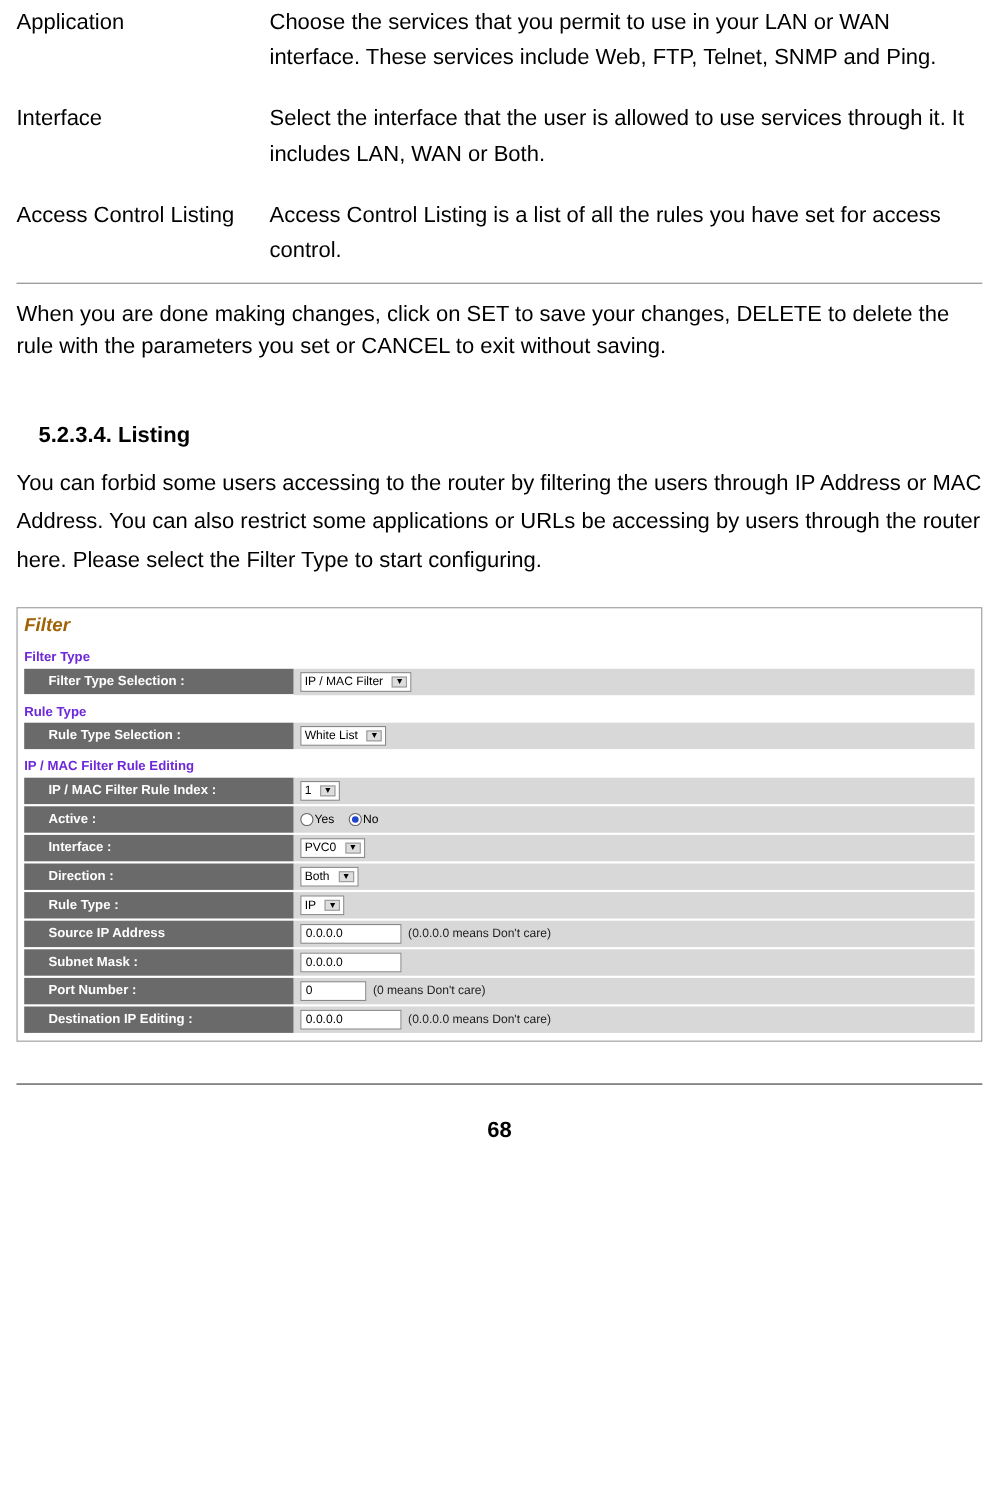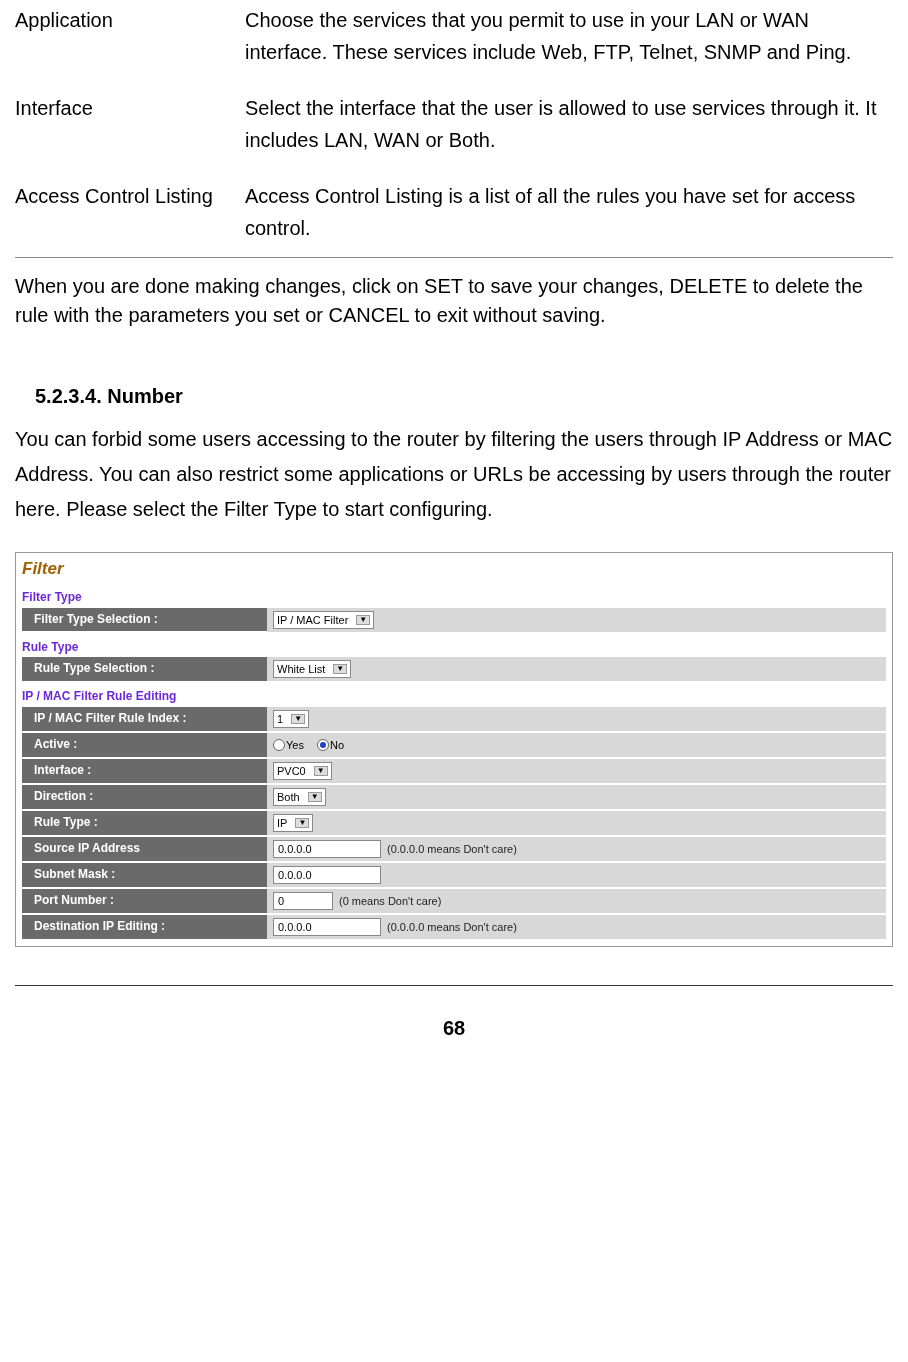--- a/index.html
+++ b/index.html
@@ -52,21 +52,21 @@
     .form-row {
       display: flex;
       align-items: center;
       margin-bottom: 2px;
     }
     .form-label {
       background: #6a6a6a;
       color: #fff;
       font-weight: bold;
       font-size: 12px;
-      padding: 4px 12px;
+      padding: 4px 22px;
       width: 245px;
       flex-shrink: 0;
     }
     .form-control {
       background: #d8d8d8;
       flex: 1;
       padding: 2px 6px;
       display: flex;
       align-items: center;
       gap: 6px;
@@ -86,21 +86,21 @@
       border: 1px solid #999;
       font-size: 8px;
       padding: 0 2px;
       line-height: 1;
     }
     .text-input {
       background: #fff;
       border: 1px solid #888;
       font-size: 11px;
       padding: 2px 4px;
-      width: 108px;
+      width: 92px;
     }
     .text-input.short { width: 60px; }
     .hint { font-size: 11px; color: #222; }
     .radio-wrap { display: inline-flex; align-items: center; gap: 1px; font-size: 11px; margin-right: 7px; }
     .radio {
       width: 12px; height: 12px;
       border: 1px solid #666; border-radius: 50%;
       display: inline-flex; align-items: center; justify-content: center;
       background: #fff;
     }
@@ -127,21 +127,21 @@
   <tr>
     <td class="def-term">Access Control Listing</td>
     <td class="def-desc">Access Control Listing is a list of all the rules you have set for access control.</td>
   </tr>
 </tbody>
   </table>
 <div class="table-divider"></div>
 
 <p class="paragraph">When you are done making changes, click on SET to save your changes, DELETE to delete the rule with the parameters you set or CANCEL to exit without saving.</p>
 
-<h3 class="section-heading">5.2.3.4. Number</h3>
+<h3 class="section-heading">5.2.3.4. Listing</h3>
 <p class="section-para">You can forbid some users accessing to the router by filtering the users through IP Address or MAC Address. You can also restrict some applications or URLs be accessing by users through the router here. Please select the Filter Type to start configuring.</p>
 
 <div class="config-panel">
   <div class="panel-title">Filter</div>
 
   <div class="section-label">Filter Type</div>
   <div class="form-row">
     <div class="form-label">Filter Type Selection :</div>
     <div class="form-control">
       <span class="select-box">

